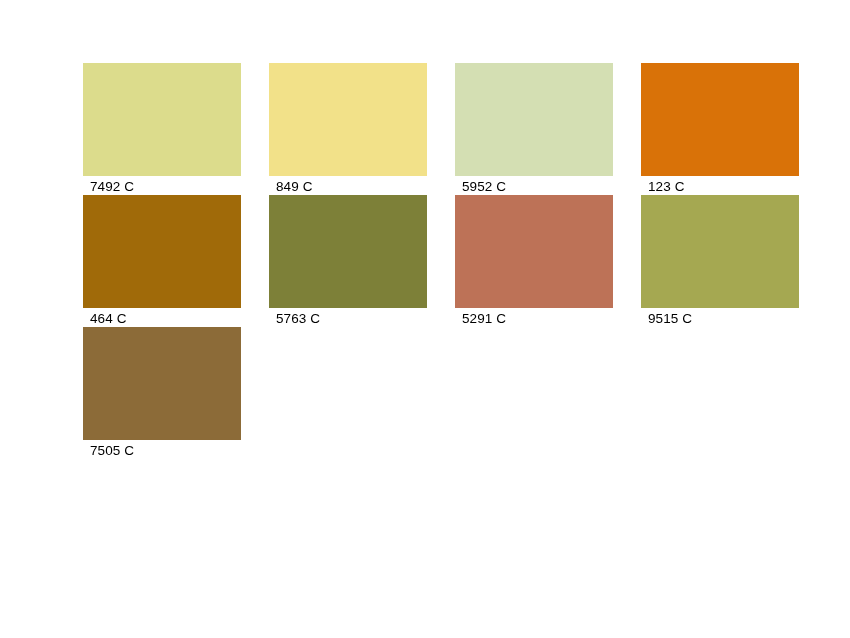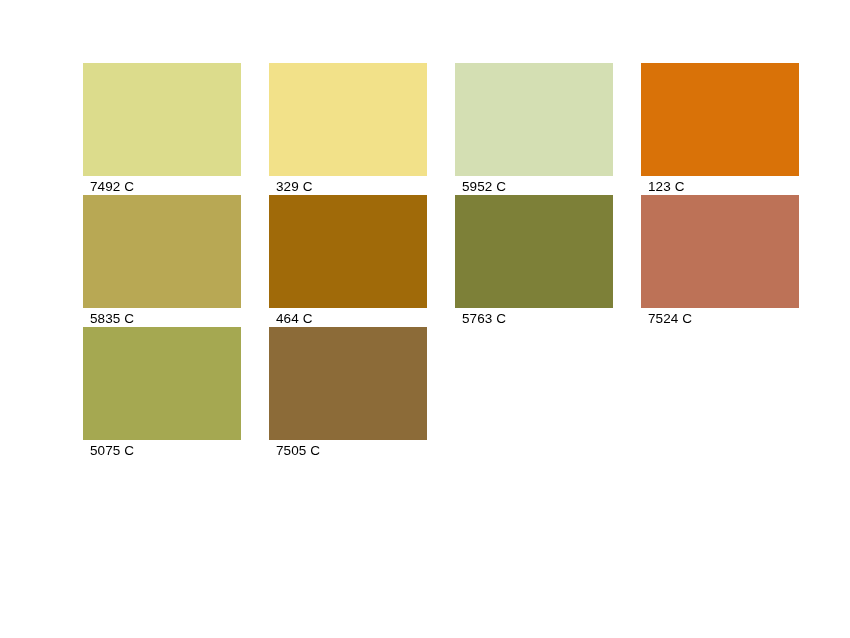--- a/index.html
+++ b/index.html
@@ -59,49 +59,45 @@
 <body>
 
 <div id="swatch-sheet">
   <div id="swatch-grid">
       <div class="swatch-cell">
         <span class="swatch-chip" title="7492 C" style="background-color: rgb(220, 220, 140);"></span>
         <span class="swatch-label">7492 C</span>
       </div>
       <div class="swatch-cell">
         <span class="swatch-chip" title="459 C" style="background-color: rgb(242, 225, 137);"></span>
-        <span class="swatch-label">329 C</span>
+        <span class="swatch-label">849 C</span>
       </div>
       <div class="swatch-cell">
         <span class="swatch-chip" title="7493 C" style="background-color: rgb(212, 223, 179);"></span>
         <span class="swatch-label">5952 C</span>
       </div>
       <div class="swatch-cell">
         <span class="swatch-chip" title="167 C" style="background-color: rgb(217, 114, 8);"></span>
         <span class="swatch-label">123 C</span>
-      </div>
-      <div class="swatch-cell">
-        <span class="swatch-chip" title="5835 C" style="background-color: rgb(184, 168, 84);"></span>
-        <span class="swatch-label">5835 C</span>
       </div>
       <div class="swatch-cell">
         <span class="swatch-chip" title="464 C" style="background-color: rgb(160, 106, 9);"></span>
         <span class="swatch-label">464 C</span>
       </div>
       <div class="swatch-cell">
         <span class="swatch-chip" title="5763 C" style="background-color: rgb(125, 128, 56);"></span>
         <span class="swatch-label">5763 C</span>
       </div>
       <div class="swatch-cell">
         <span class="swatch-chip" title="7524 C" style="background-color: rgb(189, 114, 87);"></span>
-        <span class="swatch-label">7524 C</span>
+        <span class="swatch-label">5291 C</span>
       </div>
       <div class="swatch-cell">
         <span class="swatch-chip" title="5767 C" style="background-color: rgb(165, 168, 81);"></span>
-        <span class="swatch-label">5075 C</span>
+        <span class="swatch-label">9515 C</span>
       </div>
       <div class="swatch-cell">
         <span class="swatch-chip" title="7505 C" style="background-color: rgb(140, 107, 56);"></span>
         <span class="swatch-label">7505 C</span>
       </div>
       <div class="swatch-cell is-empty"></div>
     </div>
 </div>
 
 </body></html>

